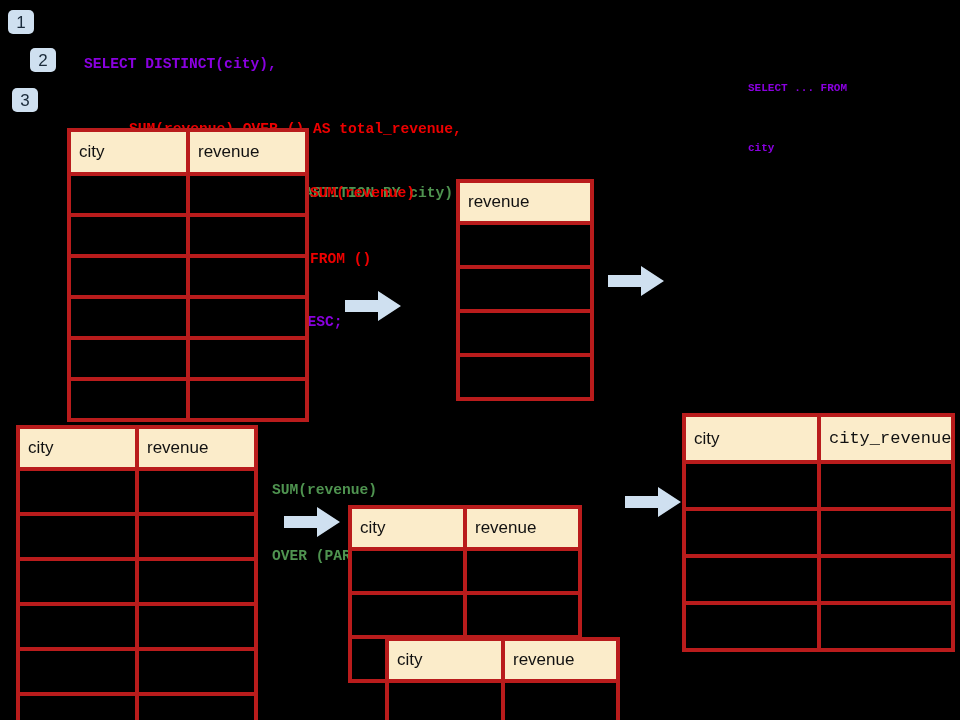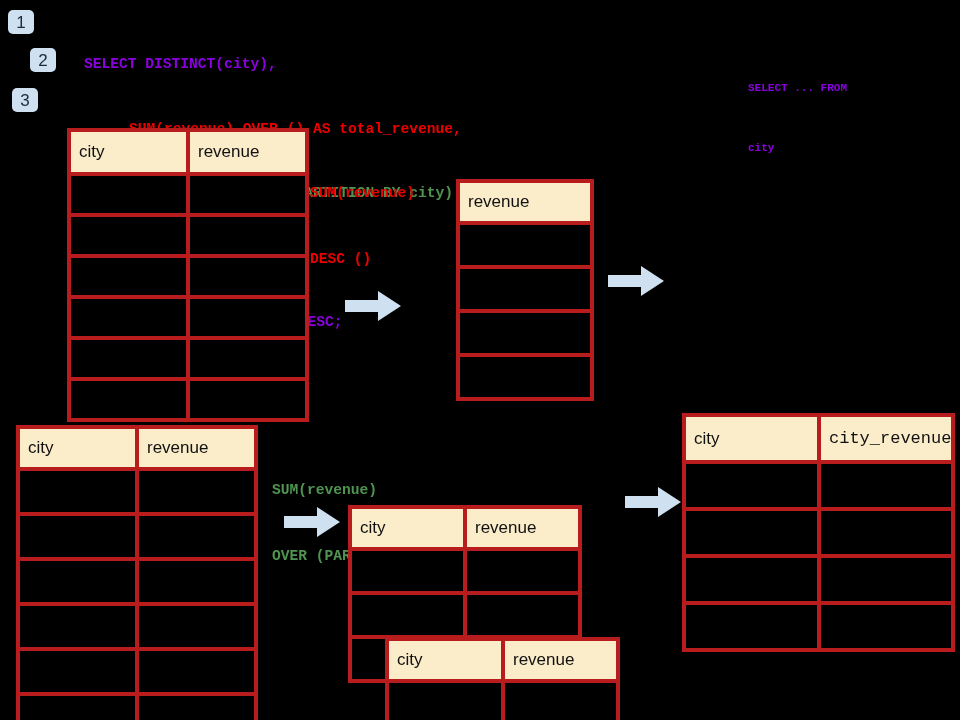--- a/index.html
+++ b/index.html
@@ -117,21 +117,21 @@
     <div class="sql-line c-purple" style="padding-left:22px;">ORDER by city_revenue DESC;</div>
   </div>
 
   <div class="sql-note" style="left:748px; top:38px;">
     <div>SELECT ... FROM</div>
     <div>city</div>
   </div>
 
   <div class="annot" style="left:310px; top:138px; color:#ee0000;">
     <div>SUM(revenue)</div>
-    <div>DESC ()</div>
+    <div>FROM ()</div>
   </div>
 
   <div class="annot" style="left:272px; top:435px; color:#4f9450;">
     <div>SUM(revenue)</div>
     <div>OVER (PARTITION</div>
   </div>
 
   <table class="tbl" style="left:67px; top:128px; width:238px;">
     <colgroup>
         <col style="width:119px">

